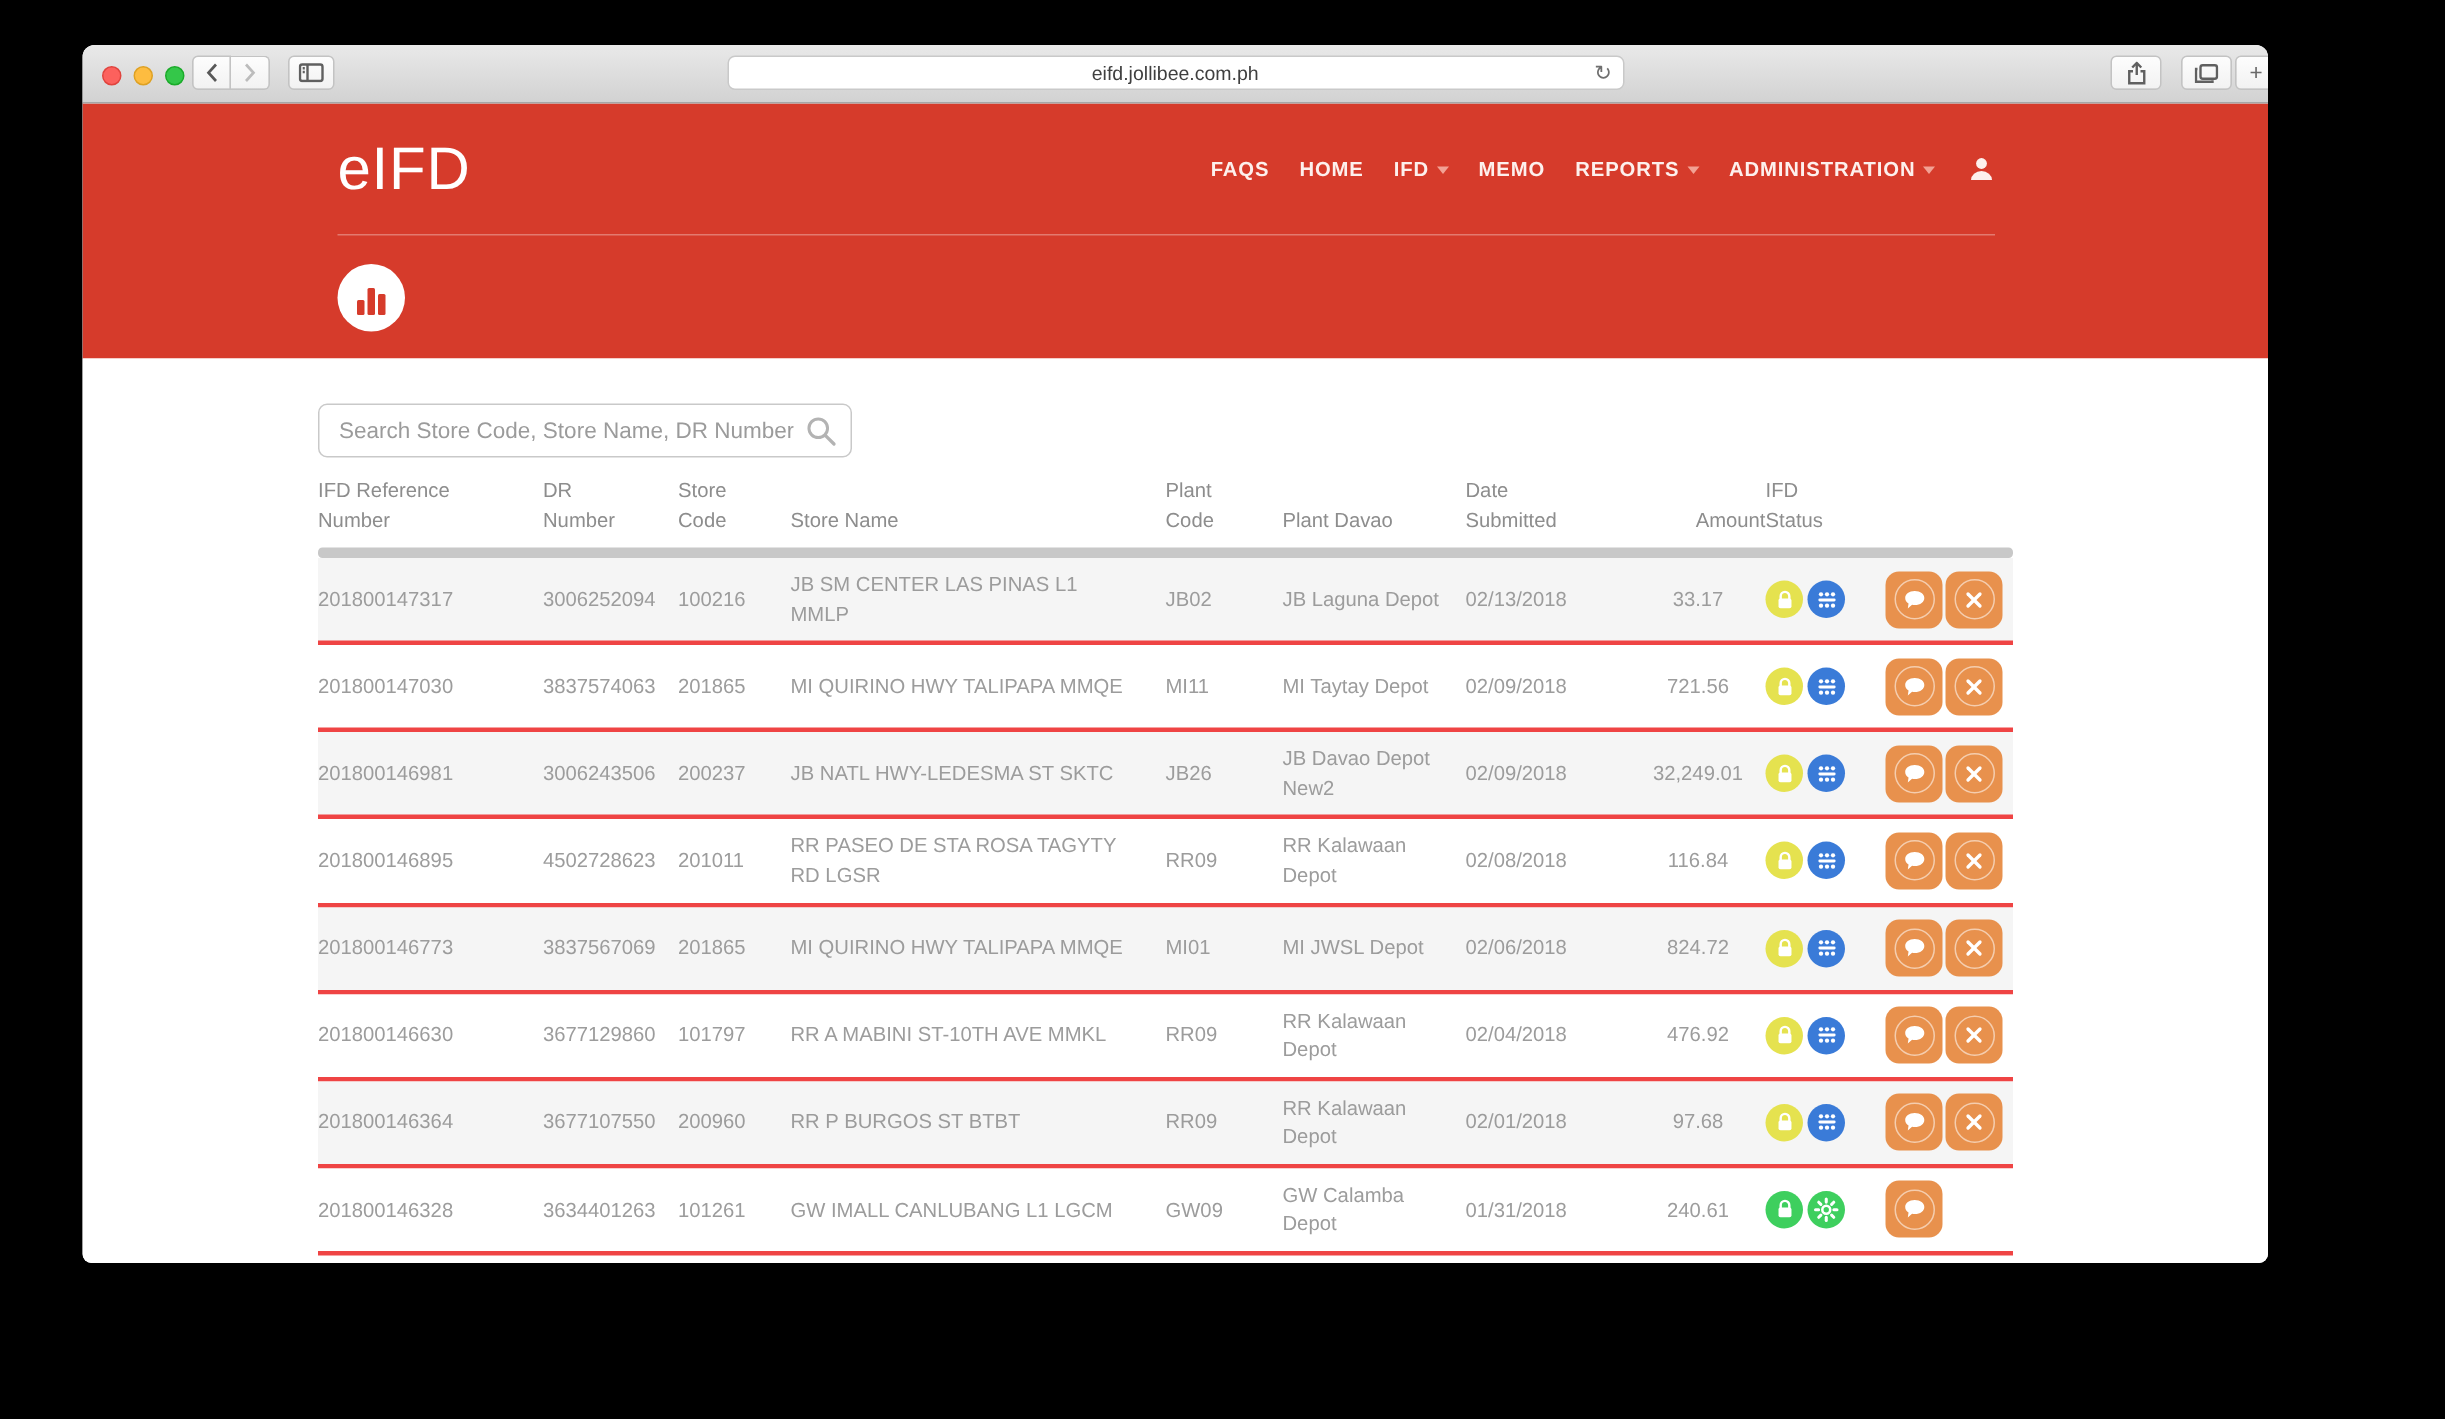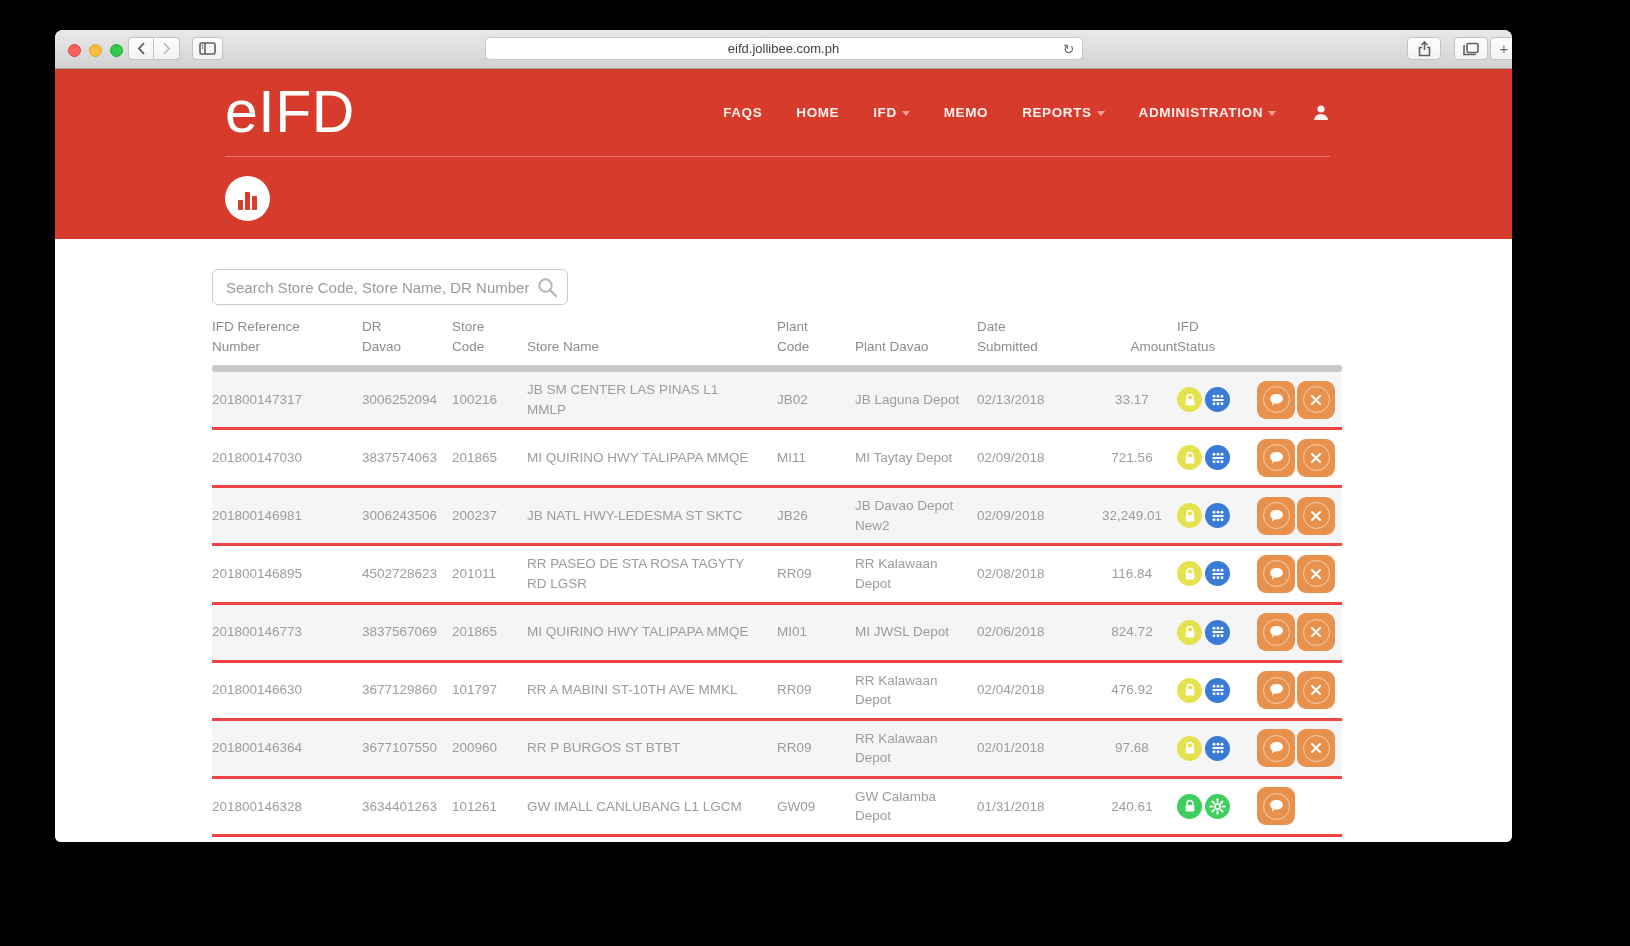--- a/index.html
+++ b/index.html
@@ -47,22 +47,22 @@
   .right-btns .chrome-btn{width:34px;}
   .plus-btn{position:absolute;right:-6px;top:7px;width:28px;color:#6a6a6a;font-size:15px;}
   .icon-stroke{stroke:#606060;fill:none;stroke-width:1.6;}
   
   .app-header{height:170px;flex:none;background:#d63b2b;color:#fff;}
   .app-header-inner{margin:0 182px 0 170px;}
   .toprow{
     height:87px;display:flex;align-items:center;justify-content:space-between;
     border-bottom:1px solid rgba(255,255,255,0.32);
   }
-  .brand{font-size:59px;font-weight:200;letter-spacing:0.5px;line-height:1;cursor:pointer;}
-  .nav{display:flex;align-items:center;gap:34px;list-style:none;margin:0;padding:0;}
+  .brand{font-size:40px;font-weight:200;letter-spacing:0.5px;line-height:1;cursor:pointer;}
+  .nav{display:flex;align-items:center;gap:20px;list-style:none;margin:0;padding:0;}
   .nav-item{
     display:flex;align-items:center;gap:5px;color:#fdf0ed;
     font-size:13.5px;font-weight:700;letter-spacing:0.6px;cursor:pointer;white-space:nowrap;
   }
   .caret{
     width:0;height:0;border-left:4px solid transparent;border-right:4px solid transparent;
     border-top:5px solid #f2a194;margin-top:2px;
   }
   .user-btn{margin-left:2px;cursor:pointer;display:flex;align-items:center;}
   .titlerow{height:82px;display:flex;align-items:center;}
@@ -223,21 +223,21 @@
         <line x1="14.2" y1="14.2" x2="20" y2="20" stroke="#b3b3b3" stroke-width="2.2" stroke-linecap="round"></line>
       </svg>
     </div>
 
 
     <div class="tbl">
       <div class="grid thead">
         <div class="th">IFD Reference
 Number</div>
         <div class="th">DR
-Davao</div>
+Number</div>
         <div class="th">Store
 Code</div>
         <div class="th">Store Name</div>
         <div class="th">Plant
 Code</div>
         <div class="th">Plant Davao</div>
         <div class="th">Date
 Submitted</div>
         <div class="th right">Amount</div>
         <div class="th">IFD

